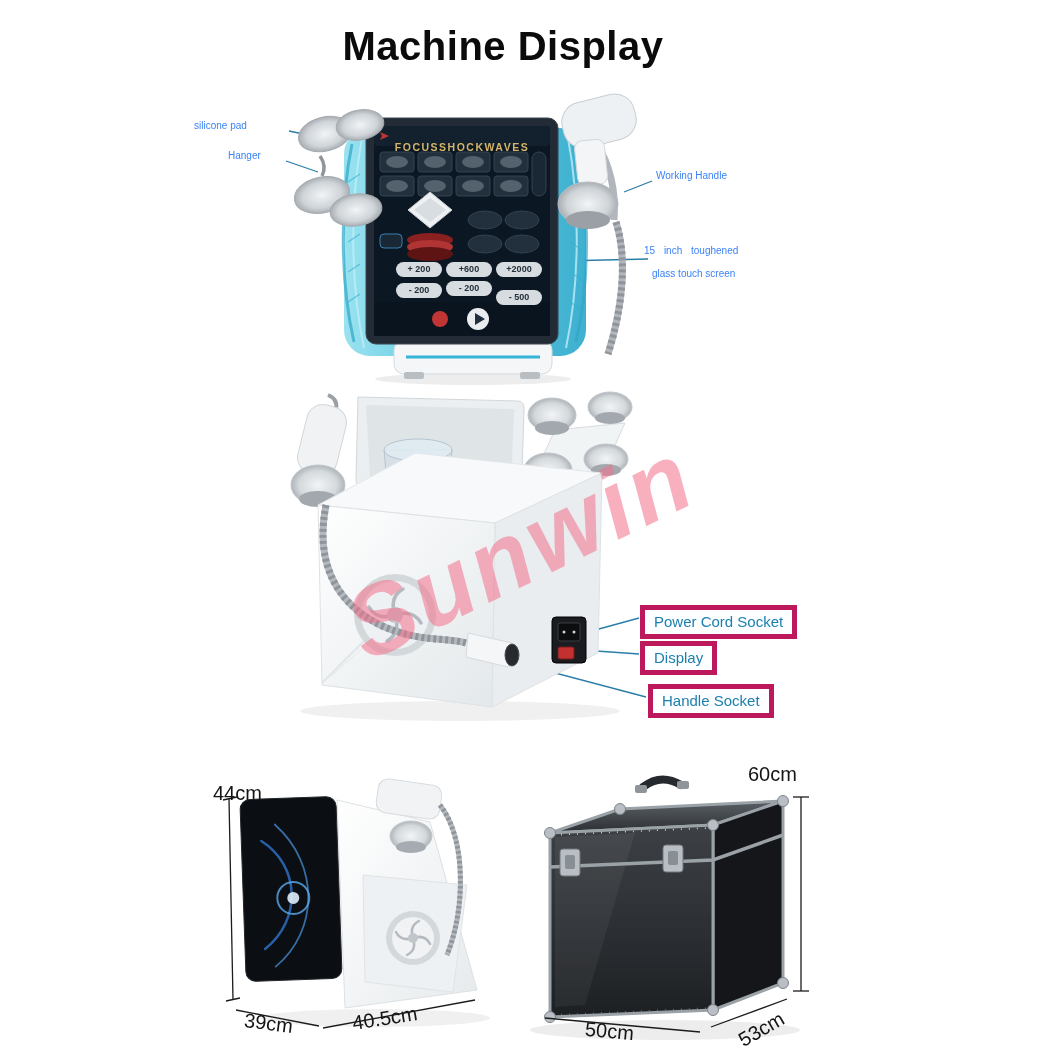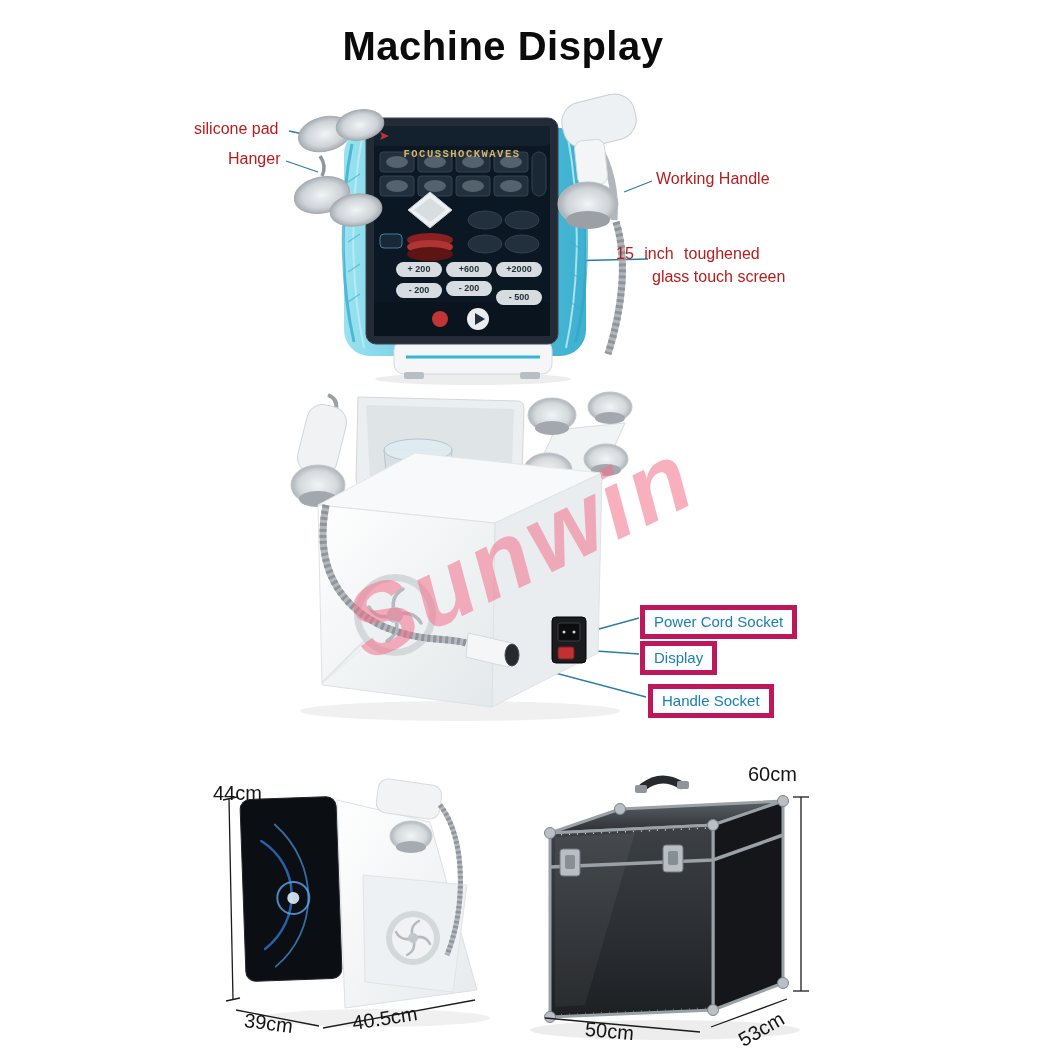--- a/index.html
+++ b/index.html
@@ -1,29 +1,29 @@
 <!DOCTYPE html>
 <html><head>
 <meta charset="utf-8">
 <style>
   * { margin:0; padding:0; box-sizing:border-box; }
   html,body { background:#ffffff; }
   body { font-family:"Liberation Sans", sans-serif; }
   .canvas { position:relative; width:908px; height:1060px; background:#fff; overflow:hidden; }
   .title { position:absolute; left:0; top:24px; width:1006px; text-align:center;
            font-size:40px; font-weight:bold; color:#0b0b0b; letter-spacing:.5px; }
-  .callout { position:absolute; color:#b91c1c; font-size:16px; white-space:nowrap; }
+  .callout { position:absolute; color:#3b82f6; font-size:10px; white-space:nowrap; }
   .callout.wide { word-spacing:6px; }
   .callout-box { position:absolute; color:#1c7fae; font-size:15px; line-height:20px;
                  border:5px solid #be185d; background:#fcfeff; padding:2px 9px; white-space:nowrap; }
   .dim { position:absolute; color:#151515; font-size:20px; white-space:nowrap; }
   .pill { position:absolute; width:46px; height:15px; background:#d7dce0; border-radius:8px;
           font-size:9px; font-weight:bold; line-height:15px; text-align:center; color:#243039; }
-  .screen-title { position:absolute; left:380px; top:148px; width:164px; text-align:center;
-                  font-family:Liberation Mono, monospace; font-size:10.5px; font-weight:bold;
+  .screen-title { position:absolute; left:380px; top:141px; width:164px; text-align:center;
+                  font-family:Liberation Sans, sans-serif; font-size:10.5px; font-weight:bold;
                   color:#d4b569; letter-spacing:1.5px; }
   .watermark { position:absolute; left:250px; top:410px; width:540px; height:280px;
                display:flex; align-items:center; justify-content:center;
                transform:rotate(-26deg); font-size:98px; font-weight:bold; font-style:italic;
                color:#f4718c; opacity:.55; letter-spacing:4px; pointer-events:none; }
   svg { position:absolute; display:block; }
 </style>
 </head>
 <body>
 
@@ -155,21 +155,21 @@
   <div class="pill" style="left:396px;top:262px">+ 200</div>
   <div class="pill" style="left:446px;top:262px">+600</div>
   <div class="pill" style="left:496px;top:262px">+2000</div>
   <div class="pill" style="left:396px;top:283px">- 200</div>
   <div class="pill" style="left:446px;top:281px">- 200</div>
   <div class="pill" style="left:496px;top:290px">- 500</div>
 
   <div class="callout" style="left:194px;top:120px">silicone pad</div>
   <div class="callout" style="left:228px;top:150px">Hanger</div>
   <div class="callout" style="left:656px;top:170px">Working Handle</div>
-  <div class="callout wide" style="left:616px;top:245px">15 inch toughened</div>
+  <div class="callout wide" style="left:644px;top:245px">15 inch toughened</div>
   <div class="callout" style="left:652px;top:268px">glass touch screen</div>
 
   <svg style="left:230px;top:385px" width="440" height="340" viewBox="0 0 440 340">
     <defs>
       <radialGradient id="padB">
         <stop offset="0" stop-color="#f2f4f6"></stop>
           <stop offset=".7" stop-color="#d4d9dc"></stop>
           <stop offset="1" stop-color="#aeb4b9"></stop>
       </radialGradient>
       <linearGradient id="bodyF" x1="0" y1="0" x2="1" y2="1">

